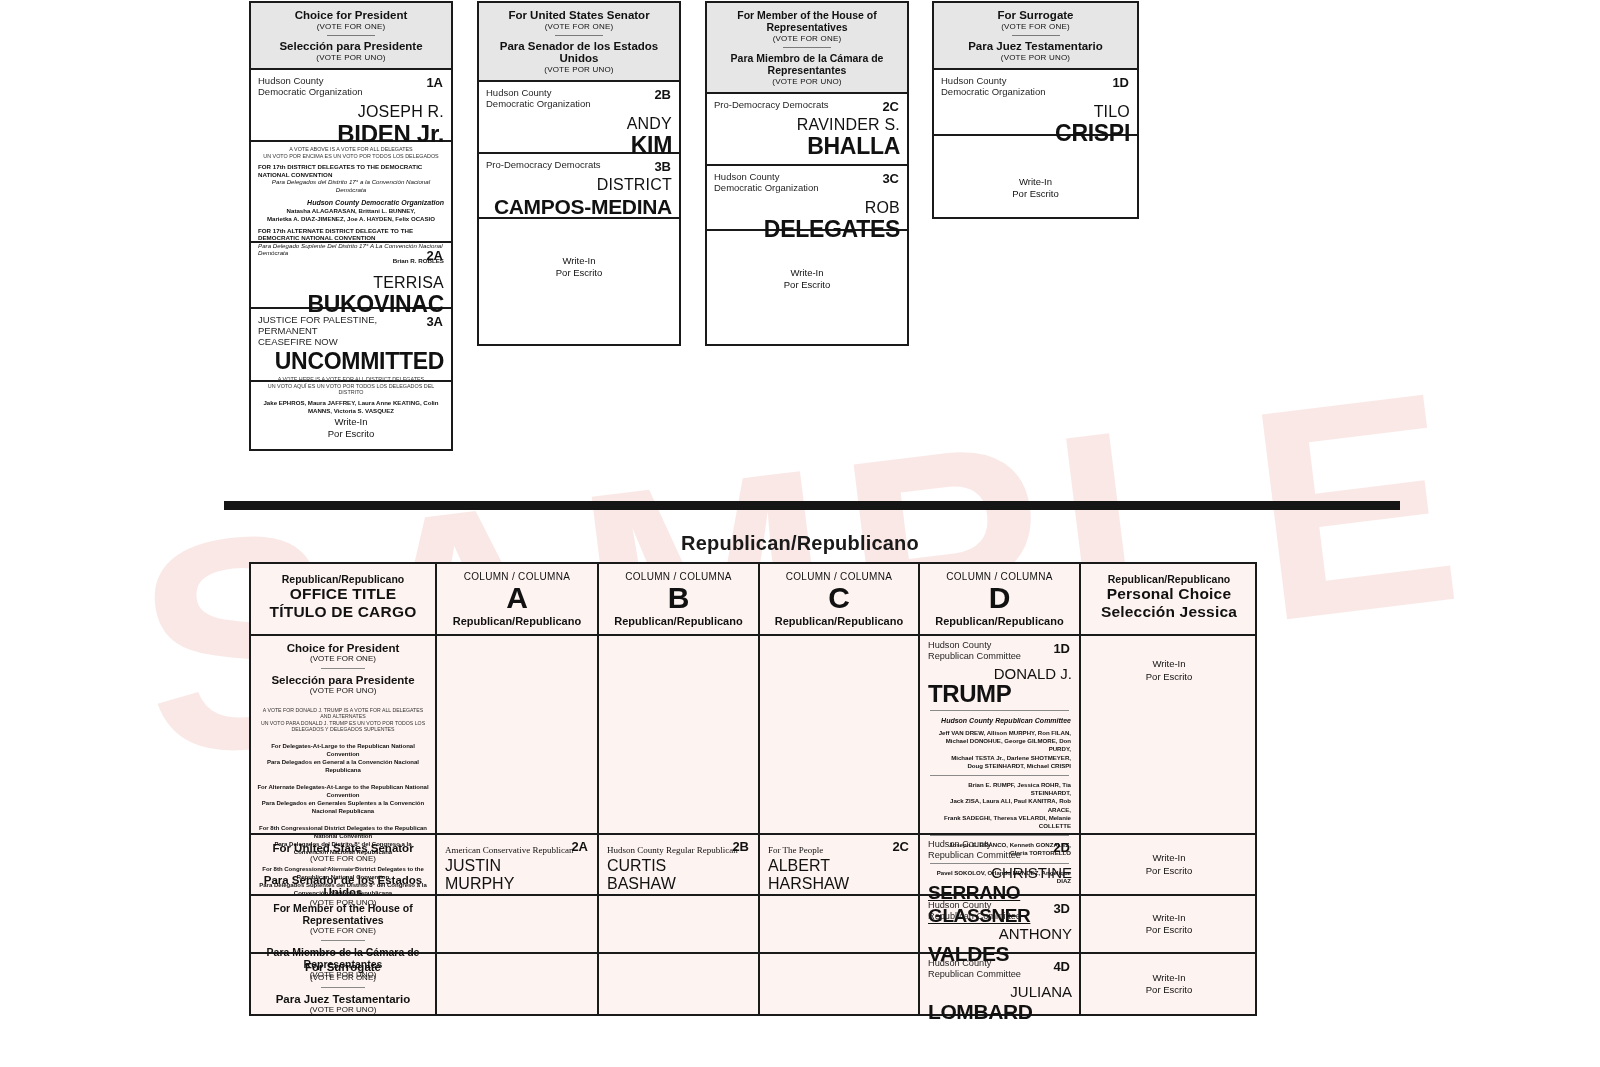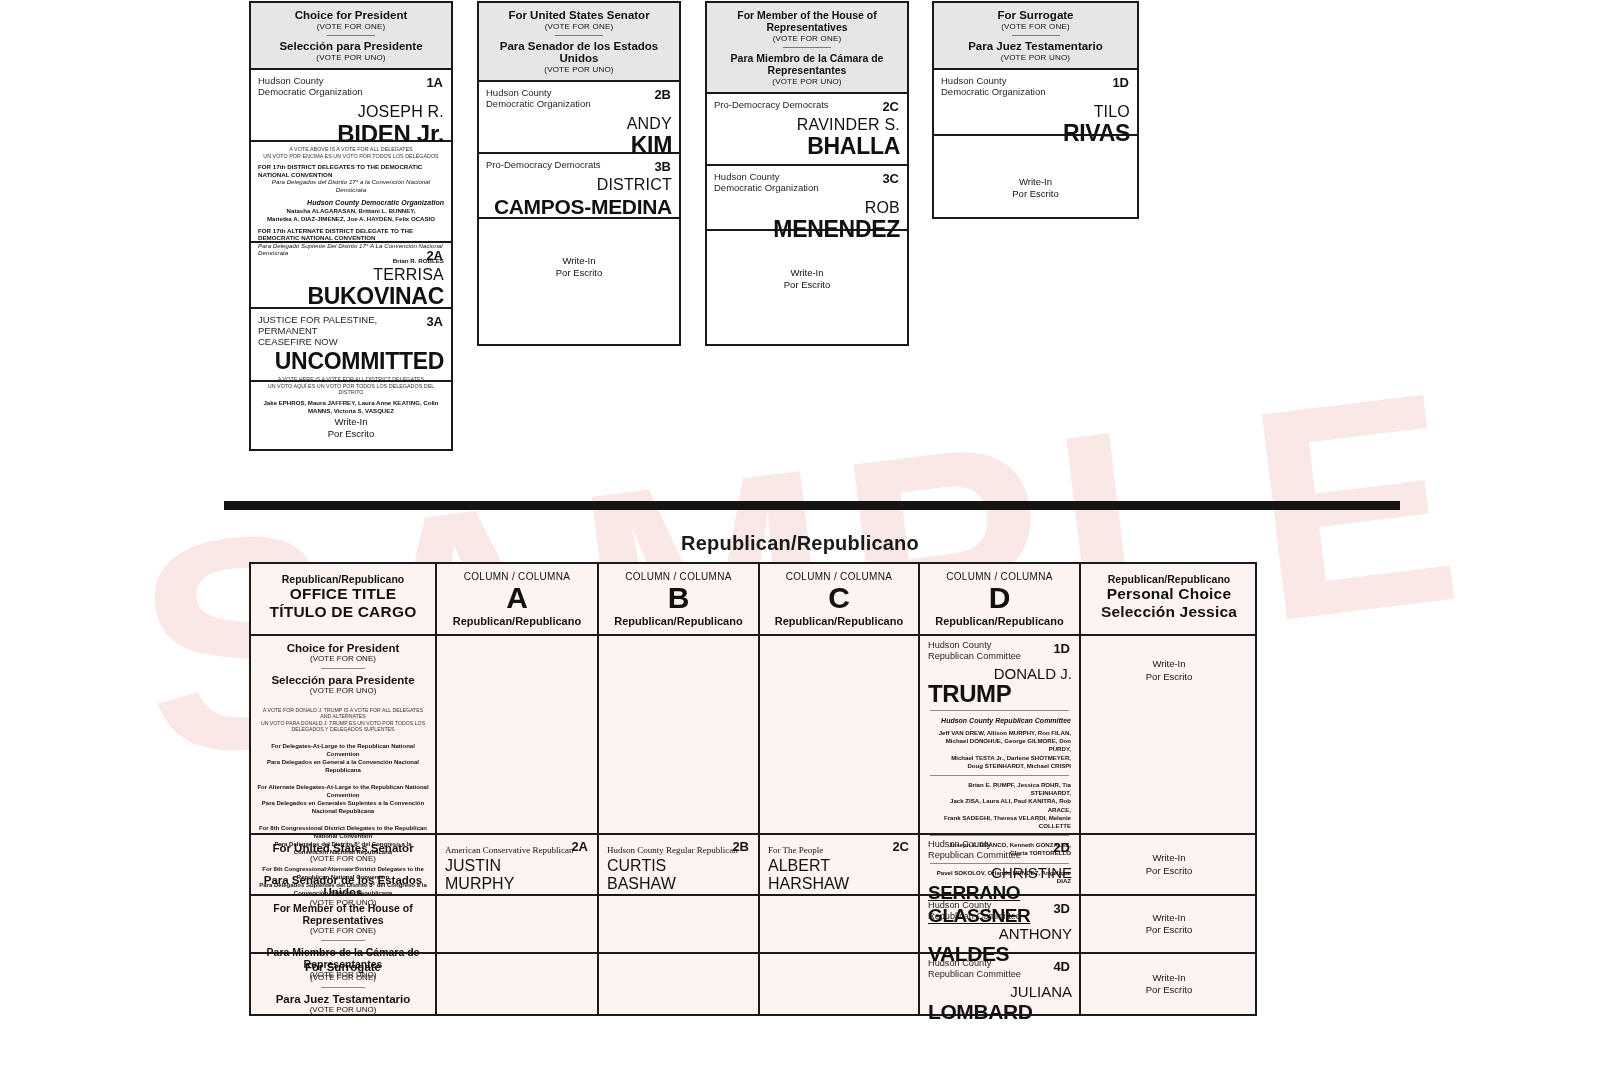--- a/index.html
+++ b/index.html
@@ -184,21 +184,21 @@
           <div class="micro-names">Natasha ALAGARASAN, Brittani L. BUNNEY,</div>
           <div class="micro-names">Marietka A. DIAZ-JIMENEZ,  Joe A. HAYDEN, Felix OCASIO</div>
           <div class="micro-gap"></div>
           <div class="micro-b">FOR 17th ALTERNATE DISTRICT DELEGATE TO THE DEMOCRATIC NATIONAL CONVENTION</div>
           <div class="micro-i">Para Delegado Suplente Del Distrito 17° A La Convención Nacional Demócrata</div>
           <div class="micro-r">Brian R. ROBLES</div>
         </div>
 
         <div class="cand" style="height:66px;">
           <div class="desig">2A</div>
-          <div class="first" style="margin-top:18px">TERRISA</div>
+          <div class="first" style="margin-top:26px">TERRISA</div>
           <div class="last">BUKOVINAC</div>
         </div>
 
         <div class="cand" style="height:73px;">
           <div class="slogan" style="white-space:pre-line; max-width:76%">JUSTICE FOR PALESTINE, PERMANENT
 CEASEFIRE NOW</div>
           <div class="desig">3A</div>
           <div class="last" style="margin-top:2px">UNCOMMITTED</div>
           <div class="micro-c" style="margin-top:2px">A VOTE HERE IS A VOTE FOR ALL DISTRICT DELEGATES</div>
           <div class="micro-c">UN VOTO AQUÍ ES UN VOTO POR TODOS LOS DELEGADOS DEL DISTRITO</div>
@@ -254,21 +254,21 @@
           <div class="slogan">Pro-Democracy Democrats</div>
           <div class="desig">2C</div>
           <div class="first">RAVINDER S.</div>
           <div class="last">BHALLA</div>
         </div>
         <div class="cand" style="height:65px;">
           <div class="slogan" style="white-space:pre-line">Hudson County
 Democratic Organization</div>
           <div class="desig">3C</div>
           <div class="first">ROB</div>
-          <div class="last">MENENDEZ</div>
+          <div class="last">DELEGATES</div>
         </div>
         <div class="cand" style="height:76px;">
           <div class="writein">
             <div>Write-In</div>
             <div>Por Escrito</div>
           </div>
         </div>
       </div>
 
       <div class="dem-col" style="left:932px; top:1px; width:207px; height:218px;">
@@ -277,21 +277,21 @@
           <div class="oh-vote">(VOTE FOR ONE)</div>
           <div class="oh-rule"></div>
           <div class="oh-es">Para Juez Testamentario</div>
           <div class="oh-vote">(VOTE POR UNO)</div>
         </div>
         <div class="cand" style="height:66px;">
           <div class="slogan" style="white-space:pre-line">Hudson County
 Democratic Organization</div>
           <div class="desig">1D</div>
           <div class="first">TILO</div>
-          <div class="last">RIVAS</div>
+          <div class="last">CRISPI</div>
         </div>
         <div class="cand" style="height:80px;">
           <div class="writein">
             <div>Write-In</div>
             <div>Por Escrito</div>
           </div>
         </div>
       </div>
     </div>
 

